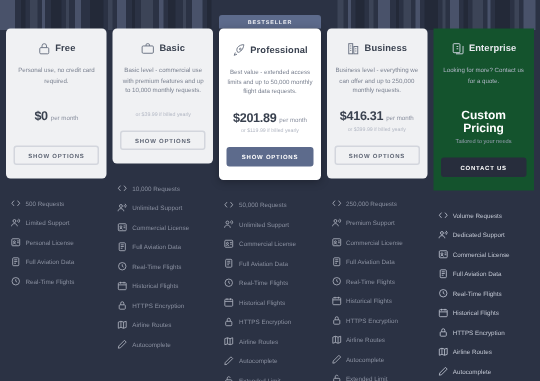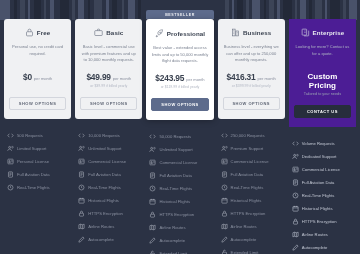--- a/index.html
+++ b/index.html
@@ -42,21 +42,21 @@
     flex-direction: column;
     align-items: center;
     text-align: center;
   }
   .col.featured .card {
     background: #ffffff;
     box-shadow: 0 1px 6px rgba(0,0,0,0.28);
     padding-top: 10px;
   }
   .col.enterprise .card {
-    background: #4c1d95;
+    background: #14532d;
     border-radius: 0;
   }
 
   .badge {
     height: 9px;
     background: #5d6b8c;
     color: #eef0f5;
     font-size: 3.6px;
     letter-spacing: 0.6px;
     font-weight: bold;
@@ -288,24 +288,20 @@
           <div class="card-head">
             <span class="plan-icon">
               <svg viewBox="0 0 24 24" fill="none" stroke="#6b7383" stroke-width="1.7">
                 <rect x="2" y="7" width="20" height="13" rx="2"></rect>
                 <path d="M9 7V5a2 2 0 0 1 2-2h2a2 2 0 0 1 2 2v2"></path>
               </svg>
             </span>
             <span class="plan-name">Basic</span>
           </div>
           <div class="desc">Basic level - commercial use with premium features and up to 10,000 monthly requests.</div>
-          <div class="price-row">
-            <span class="price">$49.99</span>
-            <span class="period">per month</span>
-          </div>
           <div class="yearly">or $39.99 if billed yearly</div>
           <div class="cta">SHOW OPTIONS</div>
         </div>
         <ul class="features">
           <li class="feature">
             <span class="f-icon" style="color: rgb(169, 174, 186);">
               <svg viewBox="0 0 24 24" fill="none" stroke="currentColor" stroke-width="2">
                 <path d="M8 6l-5 6 5 6M16 6l5 6-5 6"></path>
               </svg>
             </span>
@@ -394,21 +390,21 @@
               <svg viewBox="0 0 24 24" fill="none" stroke="#6b7383" stroke-width="1.7">
                 <path d="M5 16l-2 5 5-2"></path>
                 <path d="M9 15c-2-2-2-7 2-10s9-3 9-3 0 5-3 9-8 6-8 4z"></path>
                 <circle cx="14" cy="10" r="1.6"></circle>
               </svg>
             </span>
             <span class="plan-name">Professional</span>
           </div>
           <div class="desc">Best value - extended access limits and up to 50,000 monthly flight data requests.</div>
           <div class="price-row">
-            <span class="price">$243.95</span>
+            <span class="price">$201.89</span>
             <span class="period">per month</span>
           </div>
           <div class="yearly">or $119.99 if billed yearly</div>
           <div class="cta">SHOW OPTIONS</div>
         </div>
         <ul class="features">
           <li class="feature">
             <span class="f-icon" style="color: rgb(169, 174, 186);">
               <svg viewBox="0 0 24 24" fill="none" stroke="currentColor" stroke-width="2">
                 <path d="M8 6l-5 6 5 6M16 6l5 6-5 6"></path>

